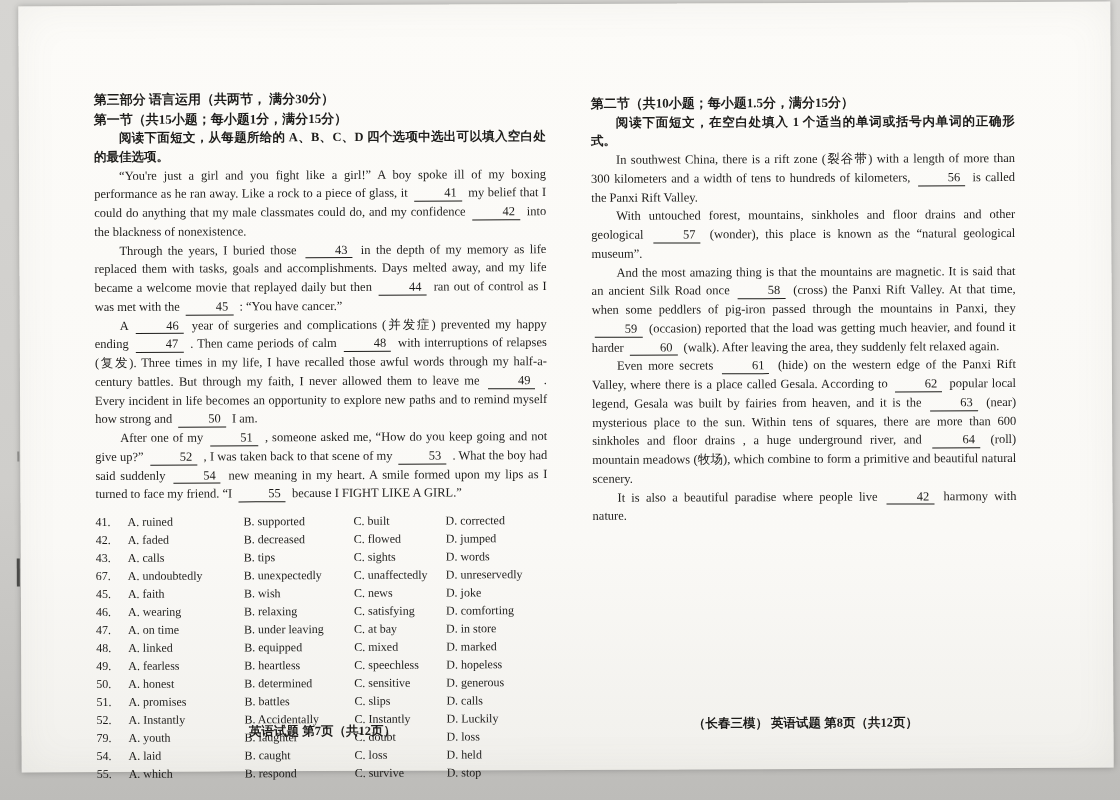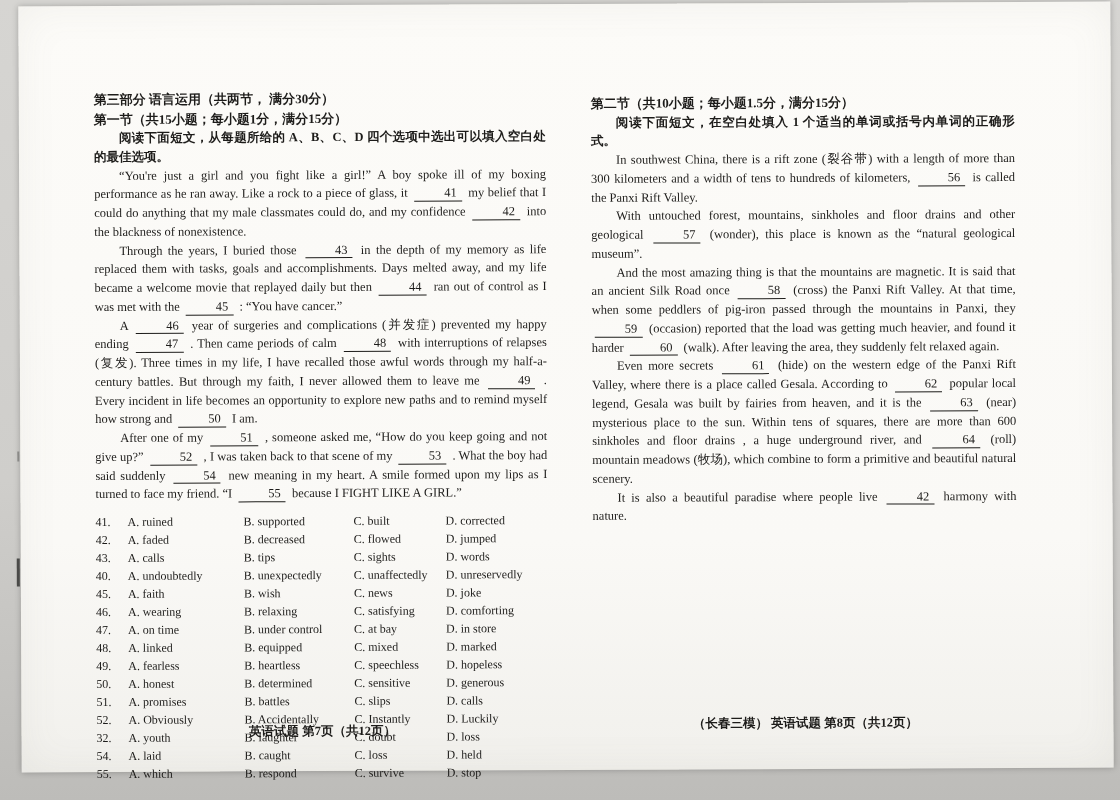--- a/index.html
+++ b/index.html
@@ -92,38 +92,38 @@
         <span class="opt-cell">42.</span>
         <span class="opt-cell">A. faded</span>
         <span class="opt-cell">B. decreased</span>
         <span class="opt-cell">C. flowed</span>
         <span class="opt-cell">D. jumped</span>
         <span class="opt-cell">43.</span>
         <span class="opt-cell">A. calls</span>
         <span class="opt-cell">B. tips</span>
         <span class="opt-cell">C. sights</span>
         <span class="opt-cell">D. words</span>
-        <span class="opt-cell">40.</span>
+        <span class="opt-cell">67.</span>
         <span class="opt-cell">A. undoubtedly</span>
         <span class="opt-cell">B. unexpectedly</span>
         <span class="opt-cell">C. unaffectedly</span>
         <span class="opt-cell">D. unreservedly</span>
         <span class="opt-cell">45.</span>
         <span class="opt-cell">A. faith</span>
         <span class="opt-cell">B. wish</span>
         <span class="opt-cell">C. news</span>
         <span class="opt-cell">D. joke</span>
         <span class="opt-cell">46.</span>
         <span class="opt-cell">A. wearing</span>
         <span class="opt-cell">B. relaxing</span>
         <span class="opt-cell">C. satisfying</span>
         <span class="opt-cell">D. comforting</span>
         <span class="opt-cell">47.</span>
         <span class="opt-cell">A. on time</span>
-        <span class="opt-cell">B. under control</span>
+        <span class="opt-cell">B. under leaving</span>
         <span class="opt-cell">C. at bay</span>
         <span class="opt-cell">D. in store</span>
         <span class="opt-cell">48.</span>
         <span class="opt-cell">A. linked</span>
         <span class="opt-cell">B. equipped</span>
         <span class="opt-cell">C. mixed</span>
         <span class="opt-cell">D. marked</span>
         <span class="opt-cell">49.</span>
         <span class="opt-cell">A. fearless</span>
         <span class="opt-cell">B. heartless</span>
@@ -133,25 +133,25 @@
         <span class="opt-cell">A. honest</span>
         <span class="opt-cell">B. determined</span>
         <span class="opt-cell">C. sensitive</span>
         <span class="opt-cell">D. generous</span>
         <span class="opt-cell">51.</span>
         <span class="opt-cell">A. promises</span>
         <span class="opt-cell">B. battles</span>
         <span class="opt-cell">C. slips</span>
         <span class="opt-cell">D. calls</span>
         <span class="opt-cell">52.</span>
-        <span class="opt-cell">A. Obviously</span>
+        <span class="opt-cell">A. Instantly</span>
         <span class="opt-cell">B. Accidentally</span>
         <span class="opt-cell">C. Instantly</span>
         <span class="opt-cell">D. Luckily</span>
-        <span class="opt-cell">32.</span>
+        <span class="opt-cell">79.</span>
         <span class="opt-cell">A. youth</span>
         <span class="opt-cell">B. laughter</span>
         <span class="opt-cell">C. doubt</span>
         <span class="opt-cell">D. loss</span>
         <span class="opt-cell">54.</span>
         <span class="opt-cell">A. laid</span>
         <span class="opt-cell">B. caught</span>
         <span class="opt-cell">C. loss</span>
         <span class="opt-cell">D. held</span>
         <span class="opt-cell">55.</span>

